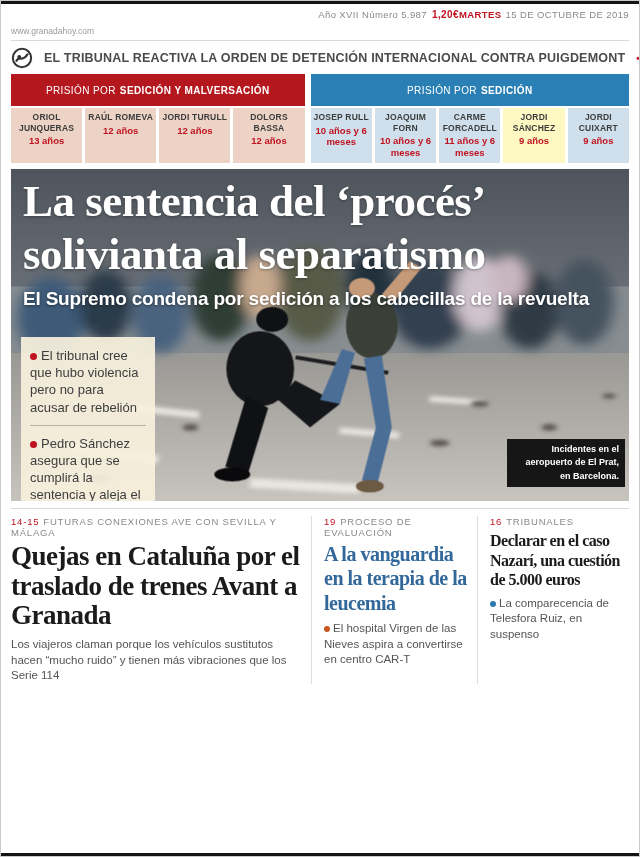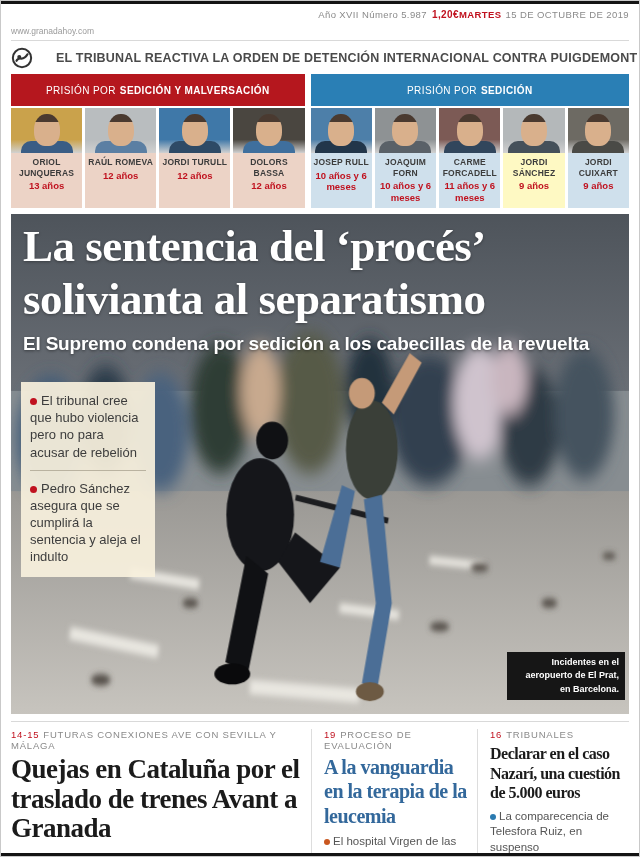--- a/index.html
+++ b/index.html
@@ -22,48 +22,48 @@
   .masthead-text {
     font-weight:bold; font-size:84px; letter-spacing:-4px; line-height:.92;
     transform:scale(1.14,1.18); transform-origin:0 55%; white-space:nowrap;
   }
   .masthead-black { color:#1d1d1b; }
   .masthead-red { color:#c0121f; }
   .site-url { font-size:8.5px; color:#9a9a9a; margin-top:6px; }
   .rule { border-top:1px solid #d9d9d9; margin-top:4px; }
 
   
-  .strip { display:flex; align-items:center; gap:23px; padding:6px 0 5px 0; }
+  .strip { display:flex; align-items:center; gap:11px; padding:6px 0 5px 0; }
   .strip-icon { flex:0 0 auto; width:22px; height:22px; }
   .strip-headline { font-size:12.5px; font-weight:bold; color:#4a4a4a; letter-spacing:.2px; white-space:nowrap; }
   .strip-refs { font-size:10px; font-weight:bold; white-space:nowrap; }
   .strip-refs .red { color:#c0121f; }
 
   
   .banners { display:flex; gap:6px; }
   .banner { height:32px; display:flex; align-items:center; justify-content:center; color:#fff; font-size:10px; letter-spacing:.4px; }
   .banner b { margin-left:4px; }
   .banner.red-banner { flex:0 0 47.5%; background:#b5171e; }
   .banner.blue-banner { flex:1; background:#2a7fb5; }
 
   
   .cards-row { display:flex; gap:6px; margin-top:2px; }
   .cards-group { display:flex; gap:3px; }
   .cards-group.g-red { flex:0 0 47.5%; }
   .cards-group.g-blue { flex:1; }
-  .card { flex:1; display:flex; flex-direction:column; }
+  .card { flex:1; display:flex; flex-direction:row; }
   .card-photo { position:relative; height:45px; overflow:hidden; }
   .card-face { position:absolute; left:50%; top:6px; transform:translateX(-50%); width:26px; height:32px; border-radius:48% 48% 42% 42%; }
   .card-shoulders { position:absolute; left:50%; bottom:-4px; transform:translateX(-50%); width:52px; height:16px; border-radius:10px 10px 0 0; }
   .card-label { flex:1; text-align:center; padding:4px 2px 5px 2px; }
   .card-name { font-size:8.5px; font-weight:bold; color:#3c3c3c; line-height:1.25; letter-spacing:.2px; }
   .card-sentence { font-size:9.5px; font-weight:bold; color:#c0121f; margin-top:2px; line-height:1.2; }
 
   
-  .feature { position:relative; margin-top:6px; height:500px; overflow:hidden; background:#5a6066; }
+  .feature { position:relative; margin-top:6px; height:332px; overflow:hidden; background:#5a6066; }
   .feature svg.photo { position:absolute; inset:0; width:100%; height:100%; }
   .feature-headline { position:relative; z-index:2; padding:6px 12px 0 12px; color:#fff;
     font-family:"Liberation Serif", serif; font-weight:bold; font-size:45px; line-height:1.17; letter-spacing:-.5px;
     text-shadow:0 1px 3px rgba(0,0,0,.35); }
   .feature-sub { position:relative; z-index:2; padding:8px 12px 0 12px; color:#fff; font-weight:bold; font-size:19px; letter-spacing:-.2px;
     text-shadow:0 1px 3px rgba(0,0,0,.45); }
   .bullet-box { position:absolute; z-index:3; left:10px; top:168px; width:134px; background:rgba(247,240,221,.93); padding:10px 9px 12px 9px; }
   .bullet-item { font-size:13px; color:#3d3d3d; line-height:1.32; }
   .bullet-item + .bullet-item { margin-top:9px; padding-top:9px; border-top:1px solid #b9b2a0; }
   .bullet-dot { display:inline-block; width:7px; height:7px; border-radius:50%; background:#c0121f; margin-right:4px; }

